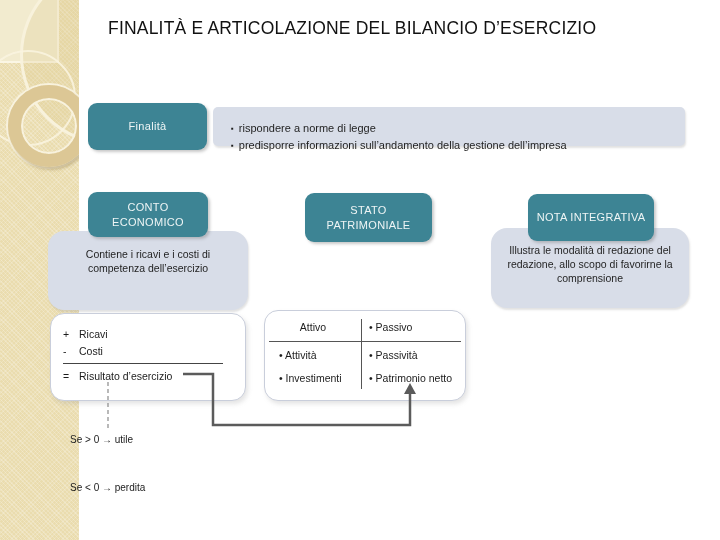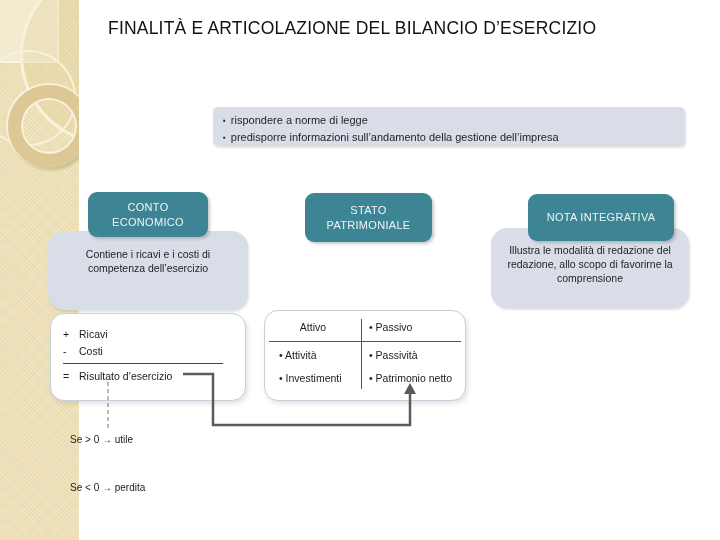--- a/index.html
+++ b/index.html
@@ -40,31 +40,31 @@
   
   .teal-box{
     position:absolute;z-index:3;background:#3d8494;border-radius:9px;
     color:#eef5f5;display:flex;align-items:center;justify-content:center;text-align:center;
     font-size:11px;line-height:1.35;letter-spacing:0.3px;
     box-shadow:2px 2px 3px rgba(120,120,120,0.4);
   }
   .finalita-box{left:88px;top:103px;width:119px;height:47px;}
   .header-col1{left:88px;top:192px;width:120px;height:45px;padding:0 14px;box-sizing:border-box;}
   .header-col2{left:305px;top:193px;width:127px;height:49px;padding:0 10px;box-sizing:border-box;justify-content:center;}
-  .header-col3{left:528px;top:194px;width:146px;height:47px;white-space:nowrap;}
+  .header-col3{left:528px;top:194px;width:126px;height:47px;white-space:nowrap;}
   
   .light-box{
     position:absolute;z-index:1;background:#d8dde8;color:#1f1f1f;
     box-shadow:1px 2px 2px rgba(160,160,160,0.3);
   }
   .bullets-box{
     left:213px;top:107px;width:472px;height:39px;border-radius:5px;box-sizing:border-box;
     padding:5px 0 0 10px;font-size:11px;line-height:16px;
   }
-  .bullets-box ul{margin:0;padding:0;list-style:none;}
+  .bullets-box ul{margin:8px;padding:0;list-style:none;}
   .bullets-box li::before{content:"▪";font-size:8px;margin-right:5px;vertical-align:1px;}
   .desc-box{
     border-radius:16px;font-size:10.5px;line-height:14px;text-align:center;box-sizing:border-box;
   }
   .desc-col1{left:48px;top:231px;width:200px;height:79px;padding:16px 18px 0;}
   .desc-col2{left:266px;top:228px;width:200px;height:80px;padding:11px 18px 0;}
   .desc-col3{left:491px;top:228px;width:198px;height:80px;padding:15px 14px 0;}
   
   .white-box{
     position:absolute;z-index:2;background:#ffffff;border:1px solid #c9cedb;border-radius:14px;
@@ -99,20 +99,23 @@
 
   <div class="sidebar">
     <div class="corner-square"></div>
     <div class="deco-circle-big"></div>
     <div class="deco-circle-thin"></div>
     <div class="deco-ring"></div>
   </div>
 
   <h1 class="title">FINALITÀ E ARTICOLAZIONE DEL BILANCIO D’ESERCIZIO</h1>
 
+  <div class="teal-box finalita-box">
+    <span>Finalità</span>
+  </div>
   <div class="light-box bullets-box">
     <ul>
       <li>rispondere a norme di legge</li>
       <li>predisporre informazioni sull’andamento della gestione dell’impresa</li>
     </ul>
   </div>
 
   <div class="teal-box header-col1">
     <span>CONTO ECONOMICO</span>
   </div>

